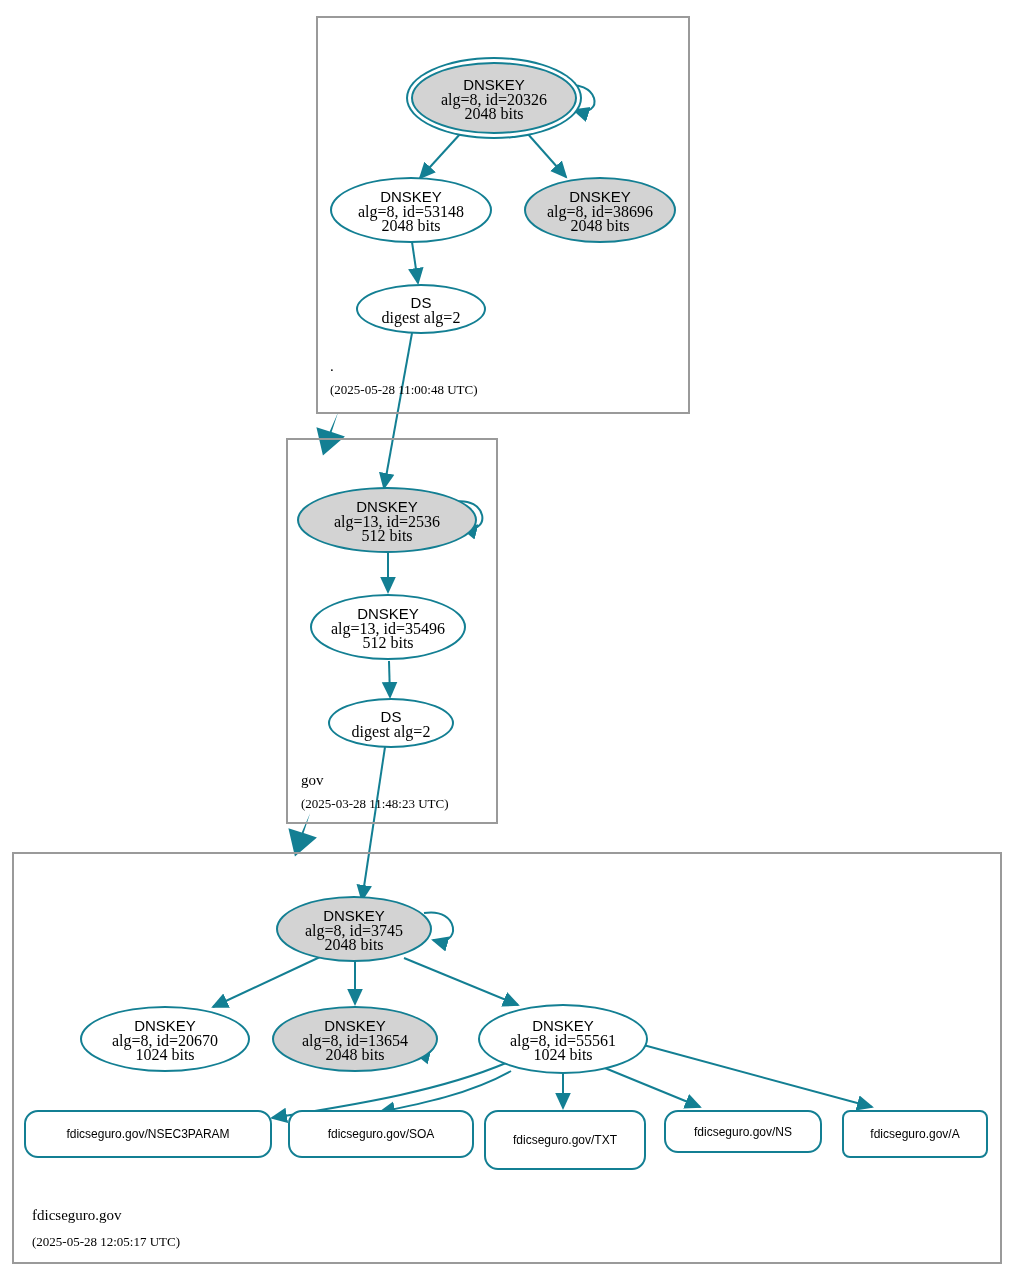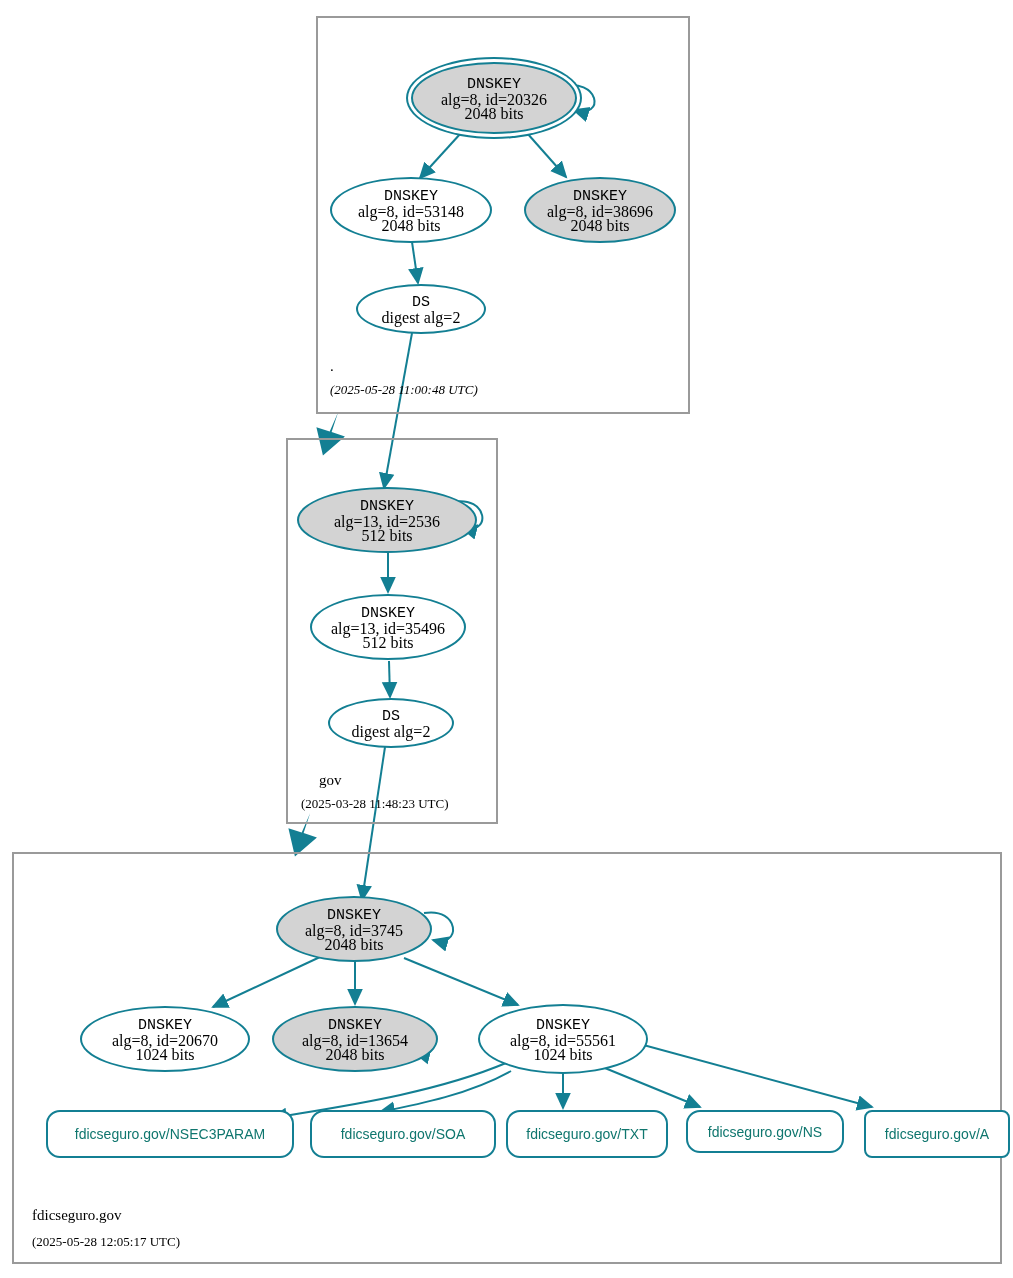--- a/index.html
+++ b/index.html
@@ -9,26 +9,26 @@
   svg{position:absolute;left:0;top:0;width:1013px;height:1278px;}
   .zone-box{position:absolute;border:2px solid #9a9a9a;background:transparent;box-sizing:border-box;}
   .zone-label{position:absolute;font-family:"Liberation Serif",serif;color:#000;white-space:nowrap;}
   .zone-name{font-size:15px;}
   .zone-time{font-size:13px;}
   .node{position:absolute;display:flex;flex-direction:column;align-items:center;
         justify-content:center;text-align:center;box-sizing:border-box;color:#000;}
   .ellipse{border:2px solid #137f93;border-radius:50%;background:#ffffff;}
   .ellipse.shaded{background:#d3d3d3;}
   .ellipse.dbl{box-shadow:0 0 0 3px #ffffff, 0 0 0 5px #137f93;}
-  .n-title{font-family:Liberation Mono, monospace;font-size:15px;line-height:17px;}
+  .n-title{font-family:Liberation Sans, sans-serif;font-size:15px;line-height:17px;}
   .n-sub{font-family:"Liberation Serif",serif;font-size:16px;line-height:14px;}
   .rrset{position:absolute;display:flex;align-items:center;justify-content:center;
          border:2px solid #137f93;border-radius:14px;background:#fff;
-         font-family:"Liberation Sans",sans-serif;font-size:14px;color:#0f766e;
-         box-sizing:border-box;white-space:nowrap;margin-left:22px;}
+         font-family:"Liberation Sans",sans-serif;font-size:12px;color:#000000;
+         box-sizing:border-box;white-space:nowrap;}
 </style>
 </head>
 <body>
 
 <div id="canvas">
 
   <svg viewBox="0 0 1013 1278">
     <defs>
       <marker id="ah" markerWidth="9" markerHeight="9" refX="7.5" refY="4.5" orient="auto" markerUnits="strokeWidth">
         <path d="M0,0.6 L8.5,4.5 L0,8.4 Z" fill="#137f93"></path>
@@ -79,24 +79,24 @@
     </g>
 
     <g>
       <path d="M331,411 L331,432 L345,432 L330,457 L315,432 L329,432 Z" fill="#137f93" transform="rotate(18 331 434)"></path>
       <path d="M303,812 L303,833 L317,833 L302,858 L287,833 L301,833 Z" fill="#137f93" transform="rotate(18 303 835)"></path>
     </g>
   </svg>
 
   <div class="zone-box" style="left:316px;top:16px;width:374px;height:398px;"></div>
   <div class="zone-label zone-name" style="left:330px;top:358px;">.</div>
-  <div class="zone-label zone-time" style="left:330px;top:382px;font-style:italic;">(2025-05-28 11:00:48 UTC)</div>
+  <div class="zone-label zone-time" style="left:330px;top:382px;">(2025-05-28 11:00:48 UTC)</div>
 
   <div class="zone-box" style="left:286px;top:438px;width:212px;height:386px;"></div>
-  <div class="zone-label zone-name" style="left:319px;top:772px;">gov</div>
+  <div class="zone-label zone-name" style="left:301px;top:772px;">gov</div>
   <div class="zone-label zone-time" style="left:301px;top:796px;">(2025-03-28 11:48:23 UTC)</div>
 
   <div class="zone-box" style="left:12px;top:852px;width:990px;height:412px;"></div>
   <div class="zone-label zone-name" style="left:32px;top:1207px;">fdicseguro.gov</div>
   <div class="zone-label zone-time" style="left:32px;top:1234px;">(2025-05-28 12:05:17 UTC)</div>
 
   <div class="node ellipse shaded dbl" style="left:411px;top:62px;width:166px;height:72px;">
     <div class="n-title">DNSKEY</div>
     <div class="n-sub">alg=8, id=20326</div>
     <div class="n-sub">2048 bits</div>
@@ -155,17 +155,17 @@
   </div>
 
   <div class="node ellipse" style="left:478px;top:1004px;width:170px;height:70px;">
     <div class="n-title">DNSKEY</div>
     <div class="n-sub">alg=8, id=55561</div>
     <div class="n-sub">1024 bits</div>
   </div>
 
   <div class="rrset" style="left:24px;top:1110px;width:248px;height:48px;">fdicseguro.gov/NSEC3PARAM</div>
   <div class="rrset" style="left:288px;top:1110px;width:186px;height:48px;">fdicseguro.gov/SOA</div>
-  <div class="rrset" style="left:484px;top:1110px;width:162px;height:48px;text-align:right;">fdicseguro.gov/TXT</div>
+  <div class="rrset" style="left:484px;top:1110px;width:162px;height:60px;text-align:right;">fdicseguro.gov/TXT</div>
   <div class="rrset" style="left:664px;top:1110px;width:158px;height:43px;">fdicseguro.gov/NS</div>
   <div class="rrset" style="left:842px;top:1110px;width:146px;height:48px;border-radius:8px;">fdicseguro.gov/A</div>
 
 </div>
 
 </body></html>

